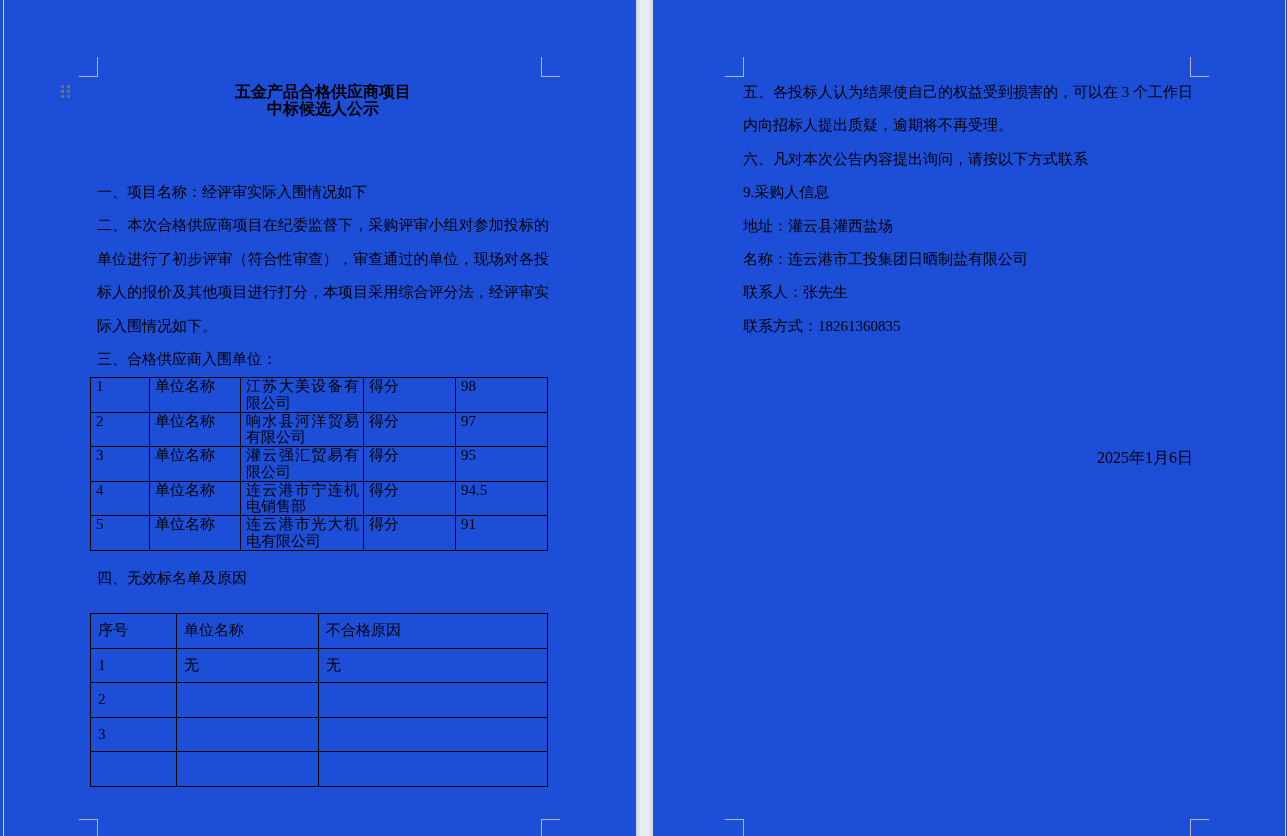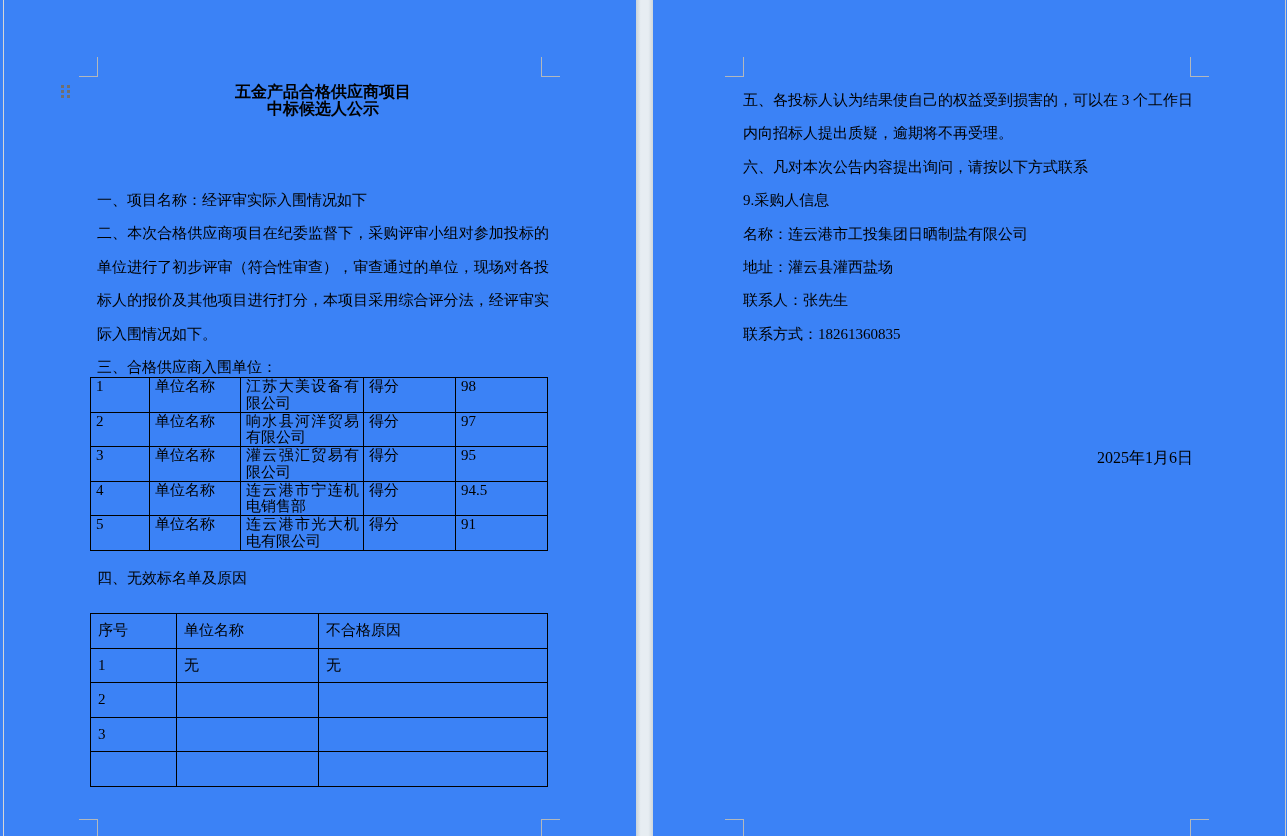--- a/index.html
+++ b/index.html
@@ -1,17 +1,17 @@
 <!DOCTYPE html>
 <html><head>
 <meta charset="utf-8">
 <style>
   html,body{margin:0;padding:0;background:#ffffff;}
   .canvas{
-    position:relative;width:1287px;height:836px;background:#3b82f6;
+    position:relative;width:1287px;height:836px;background:#1d4ed8;
     overflow:hidden;font-family:"Liberation Serif","DejaVu Serif",serif;color:#000;
   }
   
   .edge{position:absolute;top:0;height:836px;width:1px;background:#d6d6d6;}
   .edge-left{left:3px;}
   .edge-right{left:1285px;background:#c9c9c9;}
   
   .page-gap{
     position:absolute;top:0;left:636px;width:17px;height:836px;
     background:linear-gradient(to right,#c9d3da 0,#e7edf2 28%,#e7edf2 72%,#ccd6dd 100%);
@@ -30,21 +30,21 @@
   }
   .handle span{width:3px;height:3px;background:#6f6f6f;}
   
   .doc-title{
     position:absolute;left:97px;width:452px;text-align:center;
     font-weight:700;font-size:16px;line-height:17px;white-space:nowrap;
   }
   .t1{top:83px;}
   .t2{top:100px;}
   
-  .body-block{position:absolute;font-size:15px;line-height:33.4px;text-align:justify;margin-top:8px;}
+  .body-block{position:absolute;font-size:15px;line-height:33.4px;text-align:justify;}
   .body-block p{margin:0;}
   .left-body{left:97px;top:176px;width:452px;}
   .right-body{left:743px;top:76px;width:450px;}
   .sec4{position:absolute;left:97px;top:569px;font-size:15px;white-space:nowrap;}
   
   table.tbl{
     position:absolute;left:90px;border-collapse:collapse;table-layout:fixed;
     font-size:15px;
   }
   .tbl td,.tbl th{border:1px solid #000;font-weight:normal;overflow:hidden;}
@@ -177,21 +177,21 @@
         <td></td>
         <td></td>
       </tr>
     </tbody>
   </table>
 
   <div class="body-block right-body">
     <p>五、各投标人认为结果使自己的权益受到损害的，可以在 3 个工作日内向招标人提出质疑，逾期将不再受理。</p>
     <p>六、凡对本次公告内容提出询问，请按以下方式联系</p>
     <p>9.采购人信息</p>
+    <p>地址：灌云县灌西盐场</p>
     <p>名称：连云港市工投集团日晒制盐有限公司</p>
-    <p>地址：灌云县灌西盐场</p>
     <p>联系人：张先生</p>
     <p>联系方式：18261360835</p>
   </div>
 
   <div class="doc-date">2025年1月6日</div>
 
 </div>
 
 </body></html>

